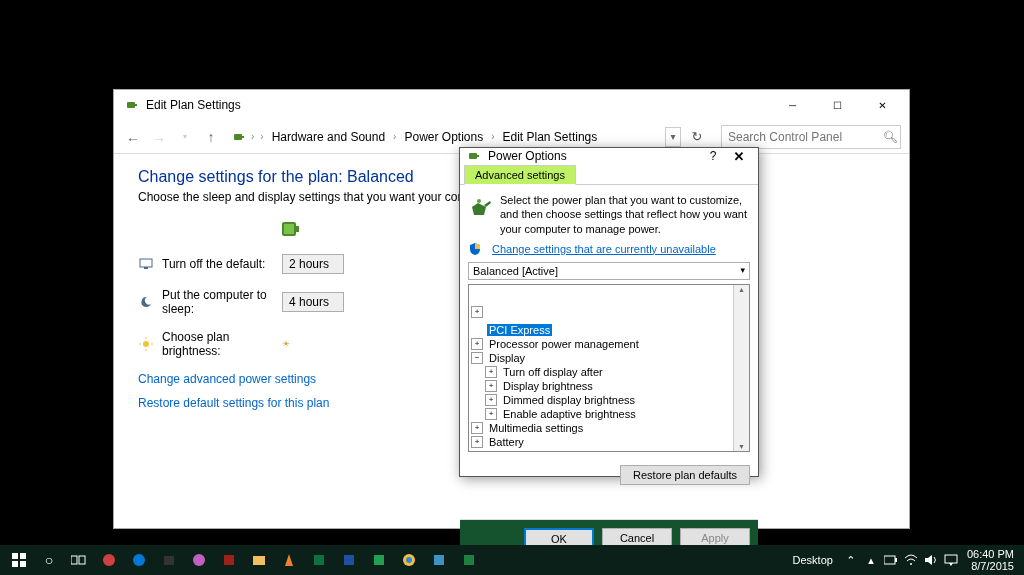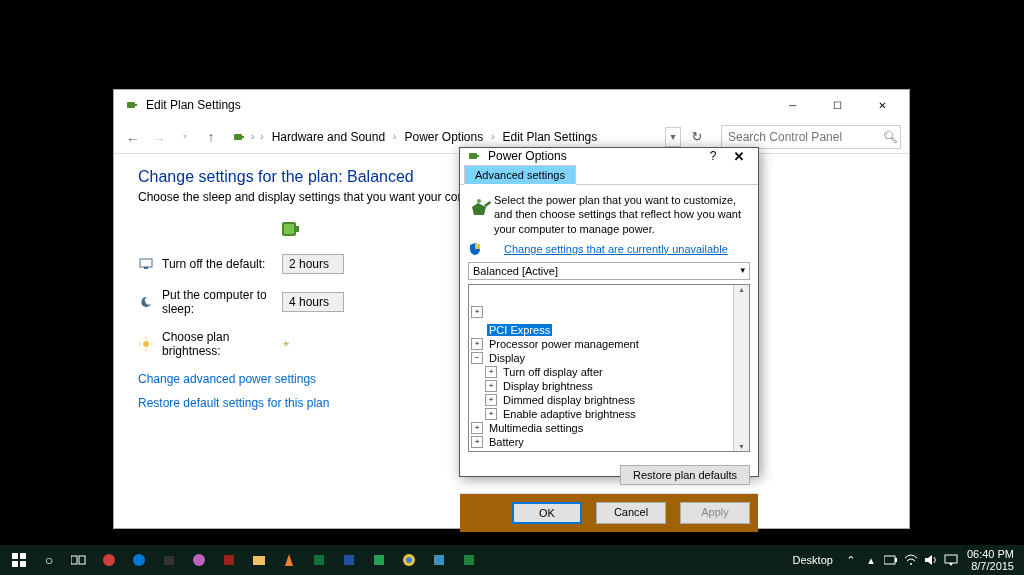--- a/index.html
+++ b/index.html
@@ -37,39 +37,39 @@
 .link { color: #0066cc; font-size: 12px; margin: 10px 0; cursor: pointer; display: block; }
 
 
 .dialog { position: absolute; left: 459px; top: 147px; width: 300px; height: 330px; background: #fff; border: 1px solid #555; box-shadow: 2px 2px 12px rgba(0,0,0,0.4); display:flex; flex-direction:column; }
 .dialog-title { height: 28px; display: flex; align-items: center; padding: 0 6px; background: #fff; }
 .dialog-title .dicon { width: 16px; height: 16px; margin-right: 6px; }
 .dialog-title .dtitle { font-size: 12px; flex: 1; }
 .dialog-title .dhelp { width: 26px; text-align:center; font-size:12px; }
 .dialog-title .dclose { width: 26px; text-align:center; font-size:13px; font-weight:bold; }
 .tab-strip { height: 22px; display: flex; align-items: flex-end; padding: 0 4px; border-bottom: 1px solid #ccc; }
-.tab { font-size: 11px; padding: 3px 10px; border: 1px solid #ccc; border-bottom: 1px solid #fff; background: #7dd3fc; position:relative; top:1px; }
+.tab { font-size: 11px; padding: 3px 10px; border: 1px solid #ccc; border-bottom: 1px solid #fff; background: #bef264; position:relative; top:1px; }
 .dialog-body { flex: 1; padding: 8px; font-size: 11px; display:flex; flex-direction:column; }
-.info-row { display: flex; margin-bottom: 6px; }
+.info-row { display: flex; gap: 6px; margin-bottom: 6px; }
 .info-text { font-size: 11px; line-height: 1.3; }
 .shield-link { color: #0066cc; font-size: 11px; text-decoration: underline; margin-left: 2px; }
-.shield-row { display:flex; align-items:center; gap:20px; margin-bottom:6px; }
+.shield-row { display:flex; align-items:center; gap:8px; margin-bottom:6px; }
 .plan-select { border: 1px solid #adadad; padding: 2px 4px; font-size: 11px; display:flex; justify-content:space-between; margin-bottom: 4px; }
 .tree { border: 1px solid #828790; flex: 1; overflow: auto; padding: 2px; position: relative; }
 .tree-item { font-size: 11px; padding: 1px 0; display:flex; align-items:center; }
 .tree-toggle { width: 12px; height: 12px; border: 1px solid #999; display:inline-flex; align-items:center; justify-content:center; font-size:8px; margin-right: 4px; flex-shrink:0; }
 .tree-item.selected .label { background: #0078d7; color: #fff; padding: 0 2px; margin-top: 36px; }
 .tree-item .label { padding: 0 2px; }
 .indent1 { padding-left: 14px; }
 .tree-scroll { position:absolute; right:0; top:0; bottom:0; width:16px; background:#f0f0f0; border-left:1px solid #ccc; display:flex; flex-direction:column; justify-content:space-between; align-items:center; font-size:8px; color:#666; }
 .restore-row { display:flex; justify-content:flex-end; margin-top:13px; }
 .btn { border: 1px solid #adadad; background: #e1e1e1; font-size: 11px; padding: 3px 12px; min-width: 70px; text-align:center; }
 .btn.primary { border: 2px solid #0078d7; }
 .btn.disabled { color: #888; }
-.dialog-footer { display:flex; justify-content:flex-end; gap:14px; padding:8px; background:#a16207; border-top:1px solid #ddd; }
+.dialog-footer { display:flex; justify-content:flex-end; gap:8px; padding:8px; background:#14532d; border-top:1px solid #ddd;margin-top:26px; }
 
 
 .taskbar { position: absolute; bottom: 0; left: 0; right: 0; height: 30px; background: #0a2018; display: flex; align-items: center; padding: 0 4px; }
 .task-icon { width: 30px; height: 30px; display: flex; align-items: center; justify-content: center; color: #fff; font-size: 14px; }
 .task-spacer { flex: 1; }
 .tray-text { color: #fff; font-size: 11px; margin-right: 8px; }
 .tray-icon { width: 20px; height: 30px; display:flex; align-items:center; justify-content:center; color:#fff; font-size:11px; }
 .clock { color: #fff; font-size: 11px; text-align: right; line-height: 1.1; padding: 0 6px; }
 
 svg { display: block; }

